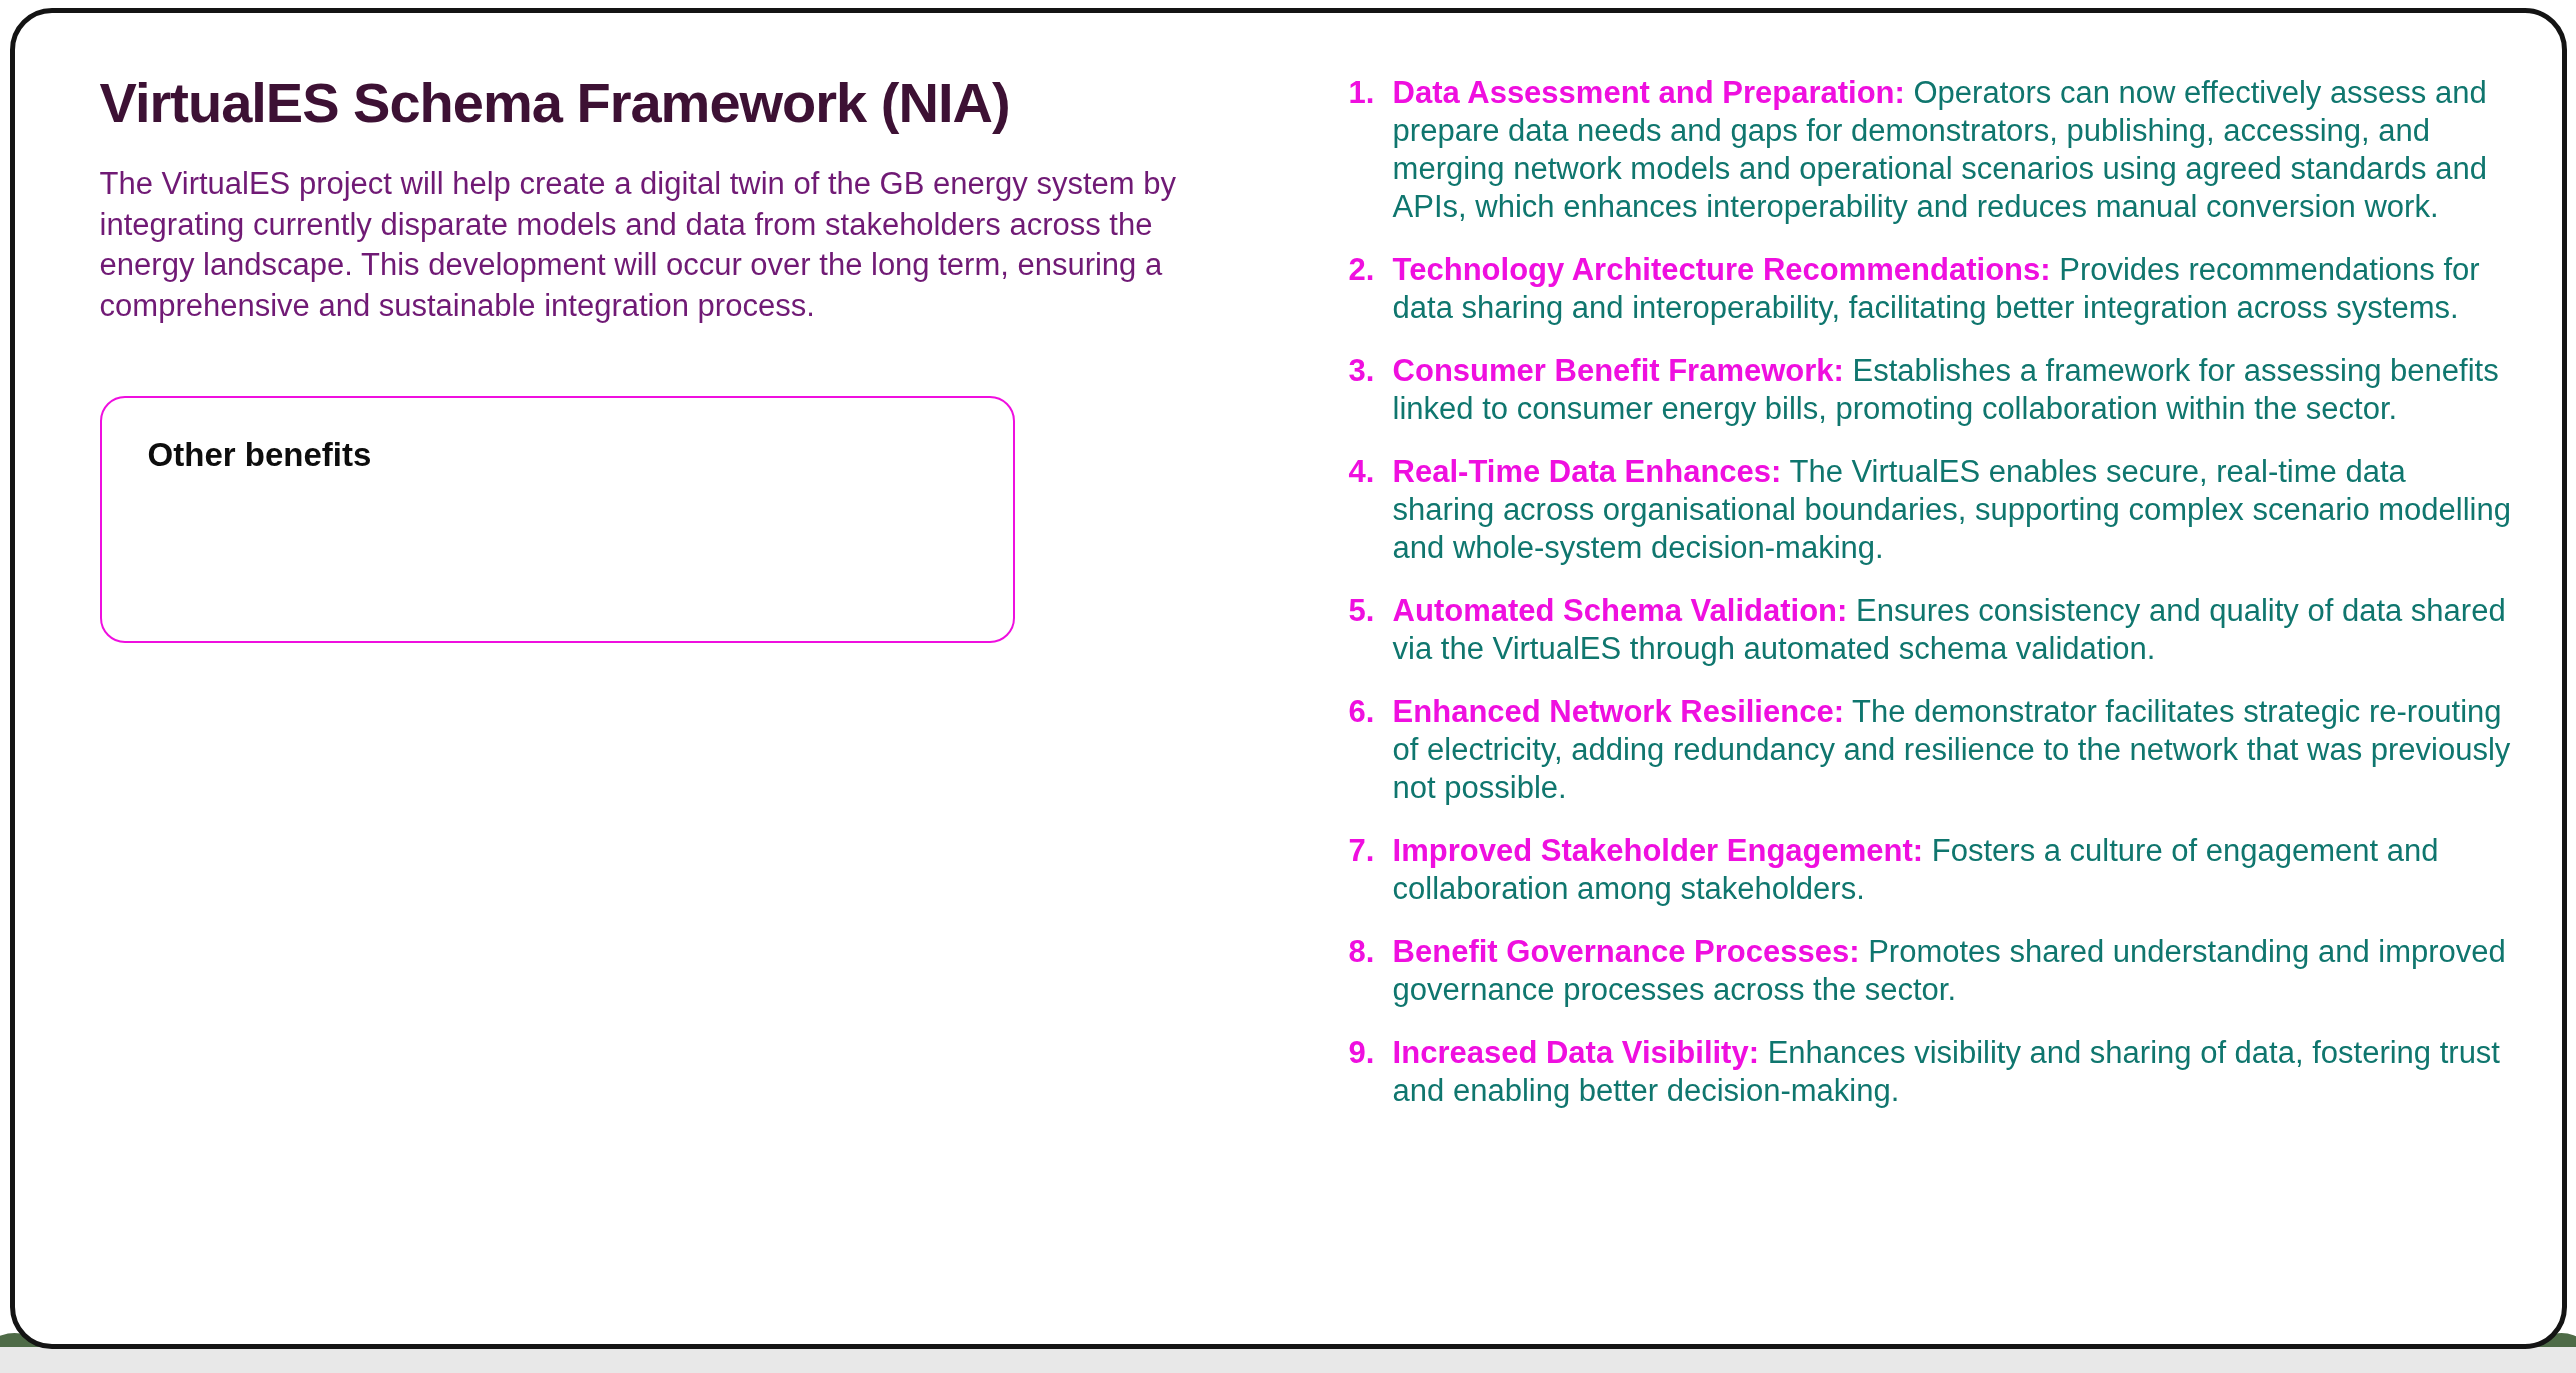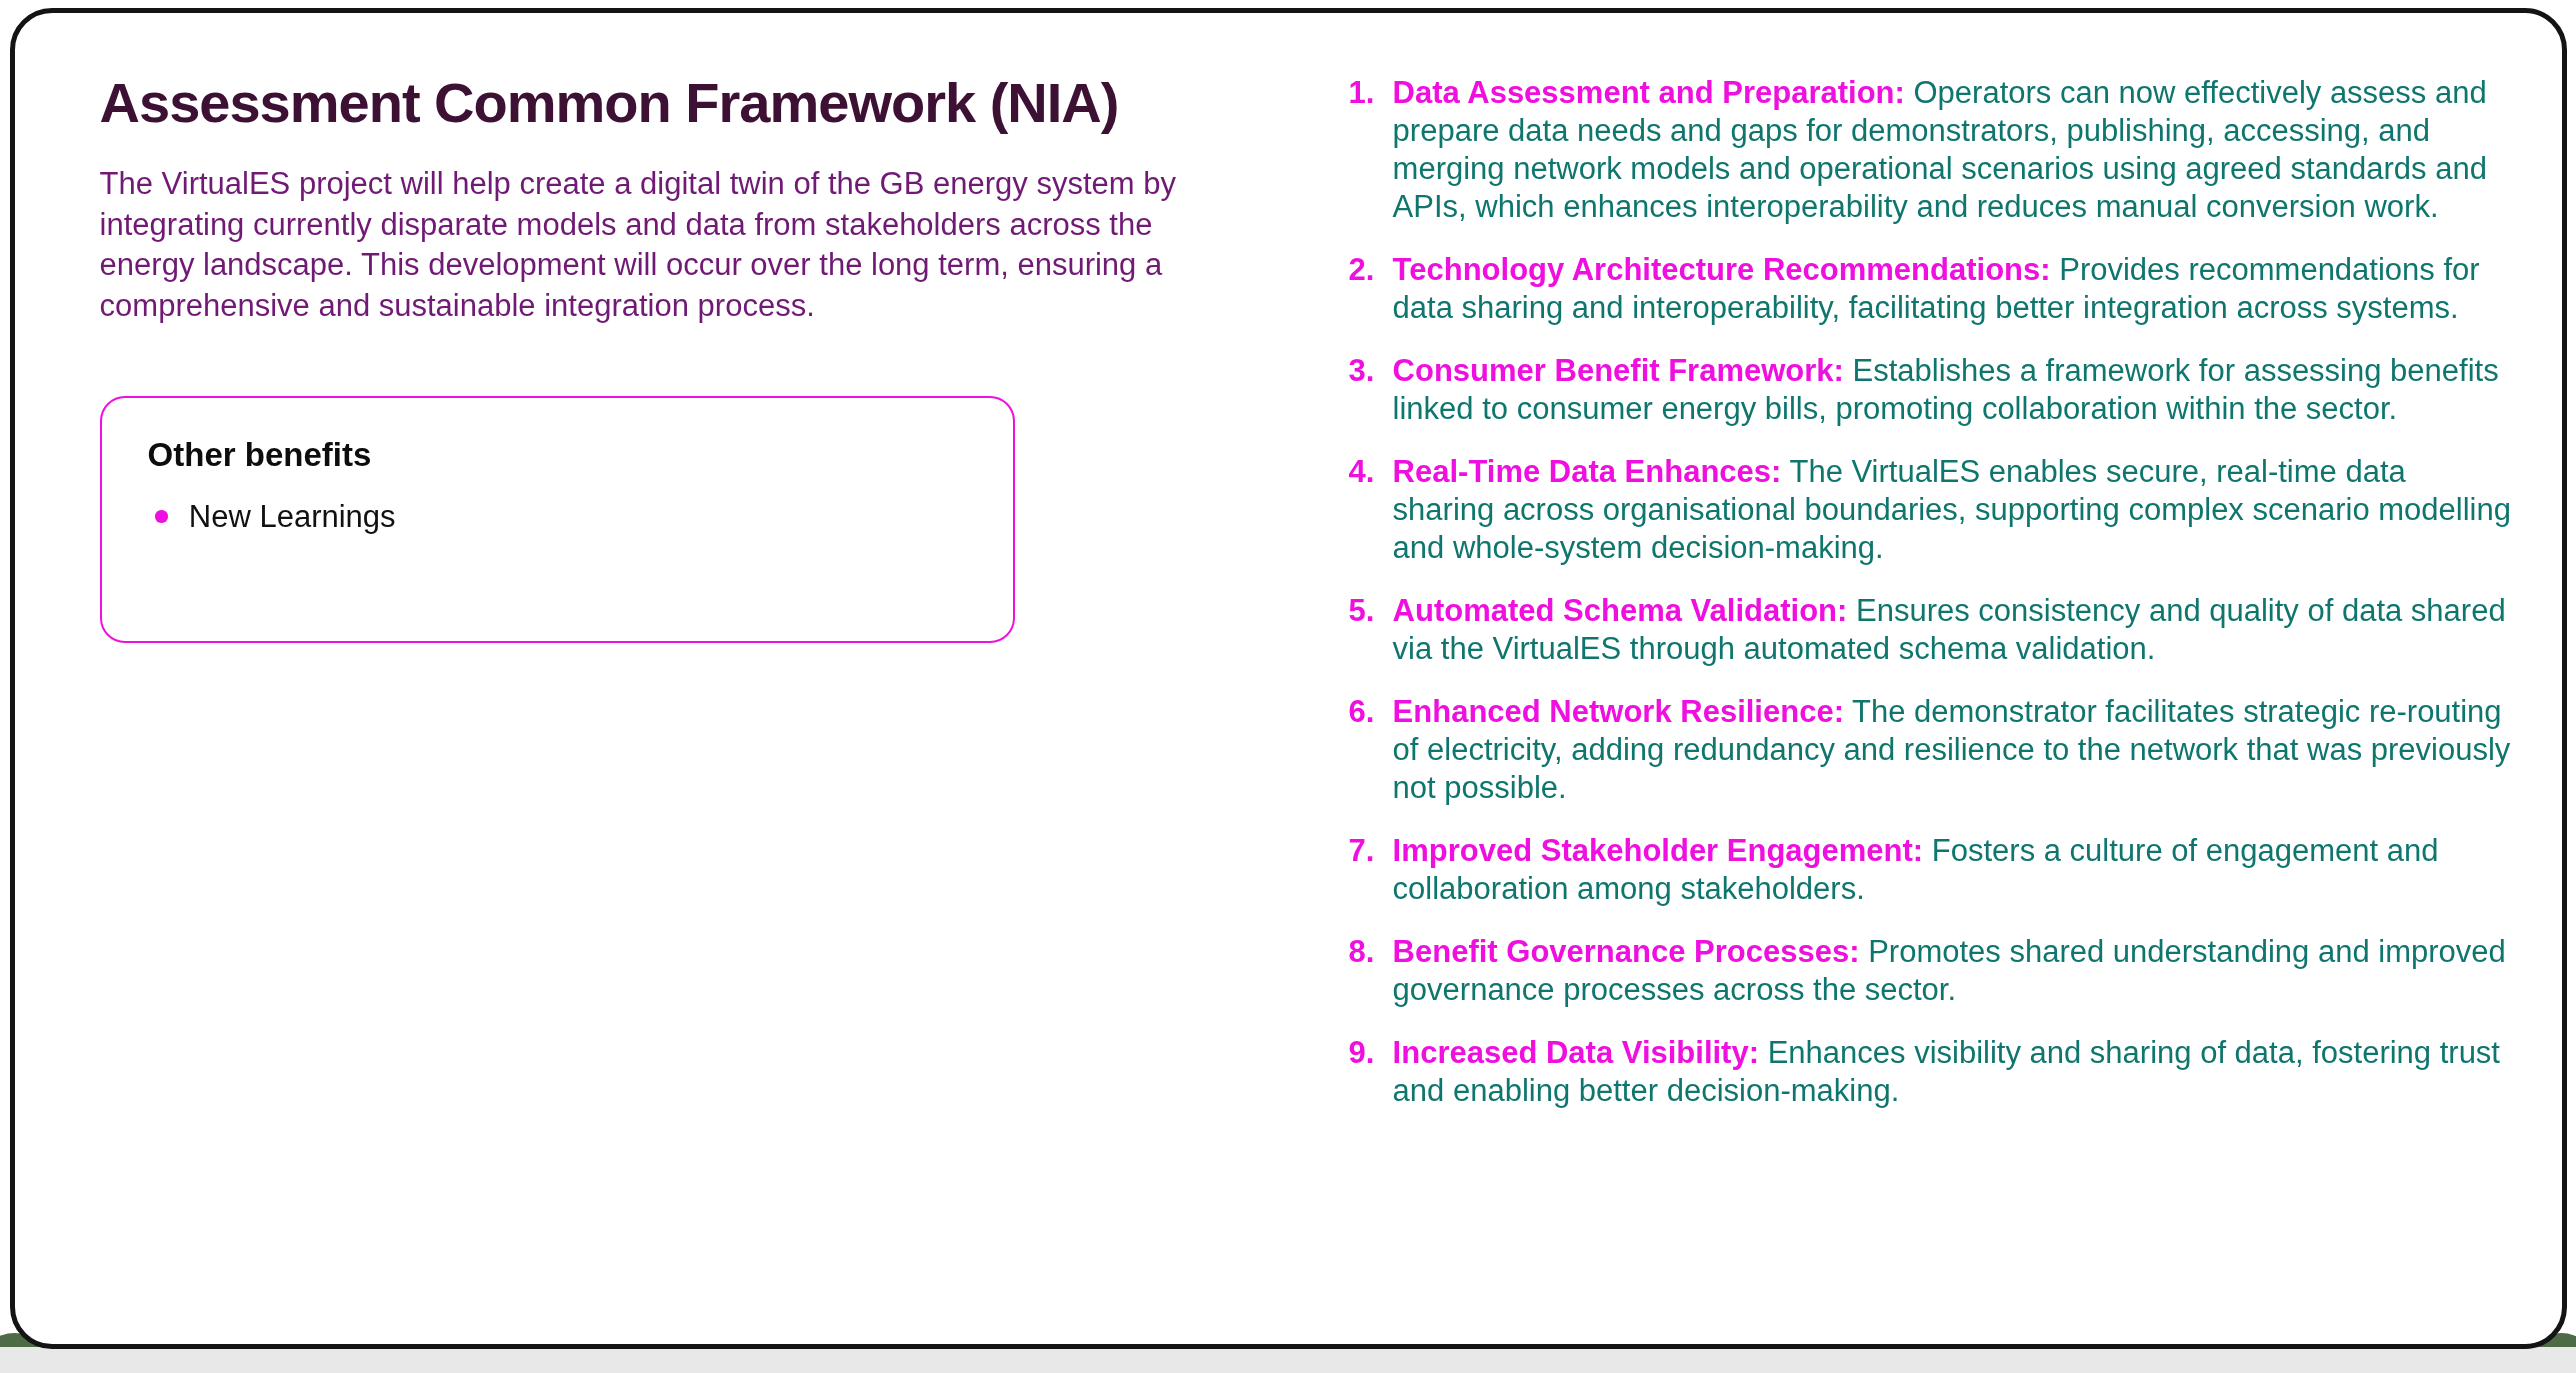--- a/index.html
+++ b/index.html
@@ -62,31 +62,25 @@
 </head>
 <body>
 
 <div class="corner-green left"></div>
 <div class="corner-green right"></div>
 <div class="bottom-strip"></div>
 
 <div class="card">
 
   <div class="left-col">
-    <h1 class="page-title">Assessment Common Framework (NIA)</h1>
+    <h1 class="page-title">VirtualES Schema Framework (NIA)</h1>
     <p class="intro">The VirtualES project will help create a digital twin of the GB energy system by integrating currently disparate models and data from stakeholders across the energy landscape. This development will occur over the long term, ensuring a comprehensive and sustainable integration process.</p>
 
     <div class="benefits-box">
       <div class="benefits-heading">Other benefits</div>
-      <ul class="benefits-list">
-        <li>
-          <span class="bullet-dot"></span>
-          <span>New Learnings</span>
-        </li>
-      </ul>
     </div>
   </div>
 
   <div class="right-col">
     <ol class="numbered">
       <li>
         <span class="num">1.</span>
         <span><span class="lead">Data Assessment and Preparation:</span> <span class="item-text">Operators can now effectively assess and prepare data needs and gaps for demonstrators, publishing, accessing, and merging network models and operational scenarios using agreed standards and APIs, which enhances interoperability and reduces manual conversion work.</span></span>
       </li>
       <li>

